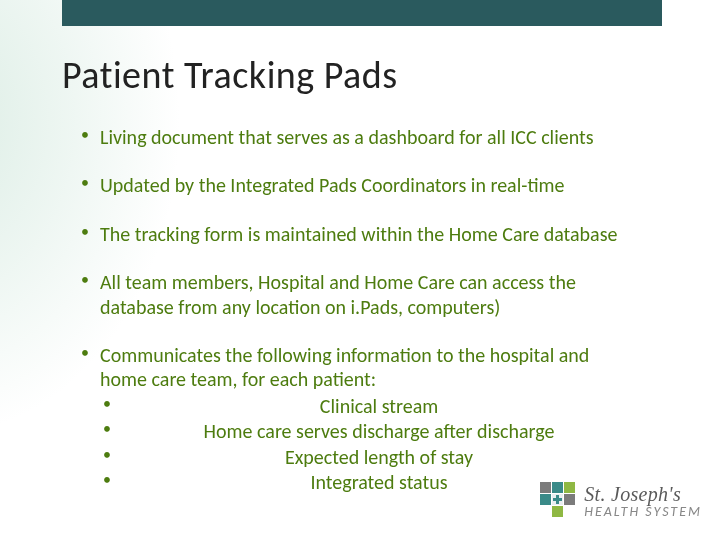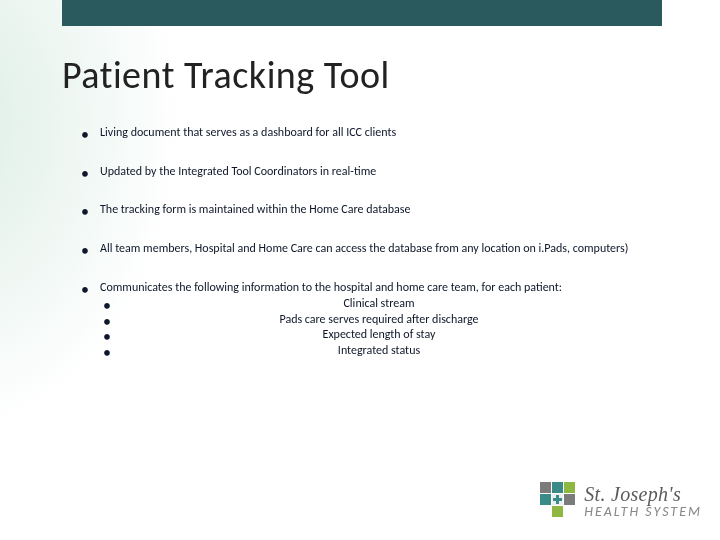--- a/index.html
+++ b/index.html
@@ -39,22 +39,22 @@
     font-size: 38px;
     color: #222;
     font-weight: 400;
     letter-spacing: 0.5px;
   }
   .content {
     position: absolute;
     top: 125px;
     left: 78px;
     width: 560px;
-    color: #0f172a;
-    font-size: 12px;
+    color: #4d7c0f;
+    font-size: 20px;
     line-height: 1.22;
   }
   .content ul {
     list-style: none;
     margin: 0;
     padding: 0;
   }
   .content > ul > li {
     position: relative;
     padding-left: 22px;
@@ -107,33 +107,33 @@
     color: #888;
     letter-spacing: 2px;
   }
 </style>
 </head>
 <body>
 
 <div class="bg-wash"></div>
 <div class="top-bar"></div>
 
-<div class="title">Patient Tracking Tool</div>
+<div class="title">Patient Tracking Pads</div>
 
 <div class="content">
   <ul>
     <li>Living document that serves as a dashboard for all ICC clients</li>
-    <li>Updated by the Integrated Tool Coordinators in real-time</li>
+    <li>Updated by the Integrated Pads Coordinators in real-time</li>
     <li>The tracking form  is maintained within the Home Care database</li>
     <li>All team members, Hospital and Home Care can access the database from any location on i.Pads, computers)</li>
     <li>
       <span>Communicates the following information to the hospital and home care team, for each patient:</span>
       <ul class="sublist">
         <li>Clinical stream</li>
-        <li>Pads care serves required after discharge</li>
+        <li>Home care serves discharge after discharge</li>
         <li>Expected length of stay</li>
         <li>Integrated status</li>
       </ul>
     </li>
   </ul>
 </div>
 
 <div class="logo">
   <span>
     <svg width="36" height="36" viewBox="0 0 36 36">

